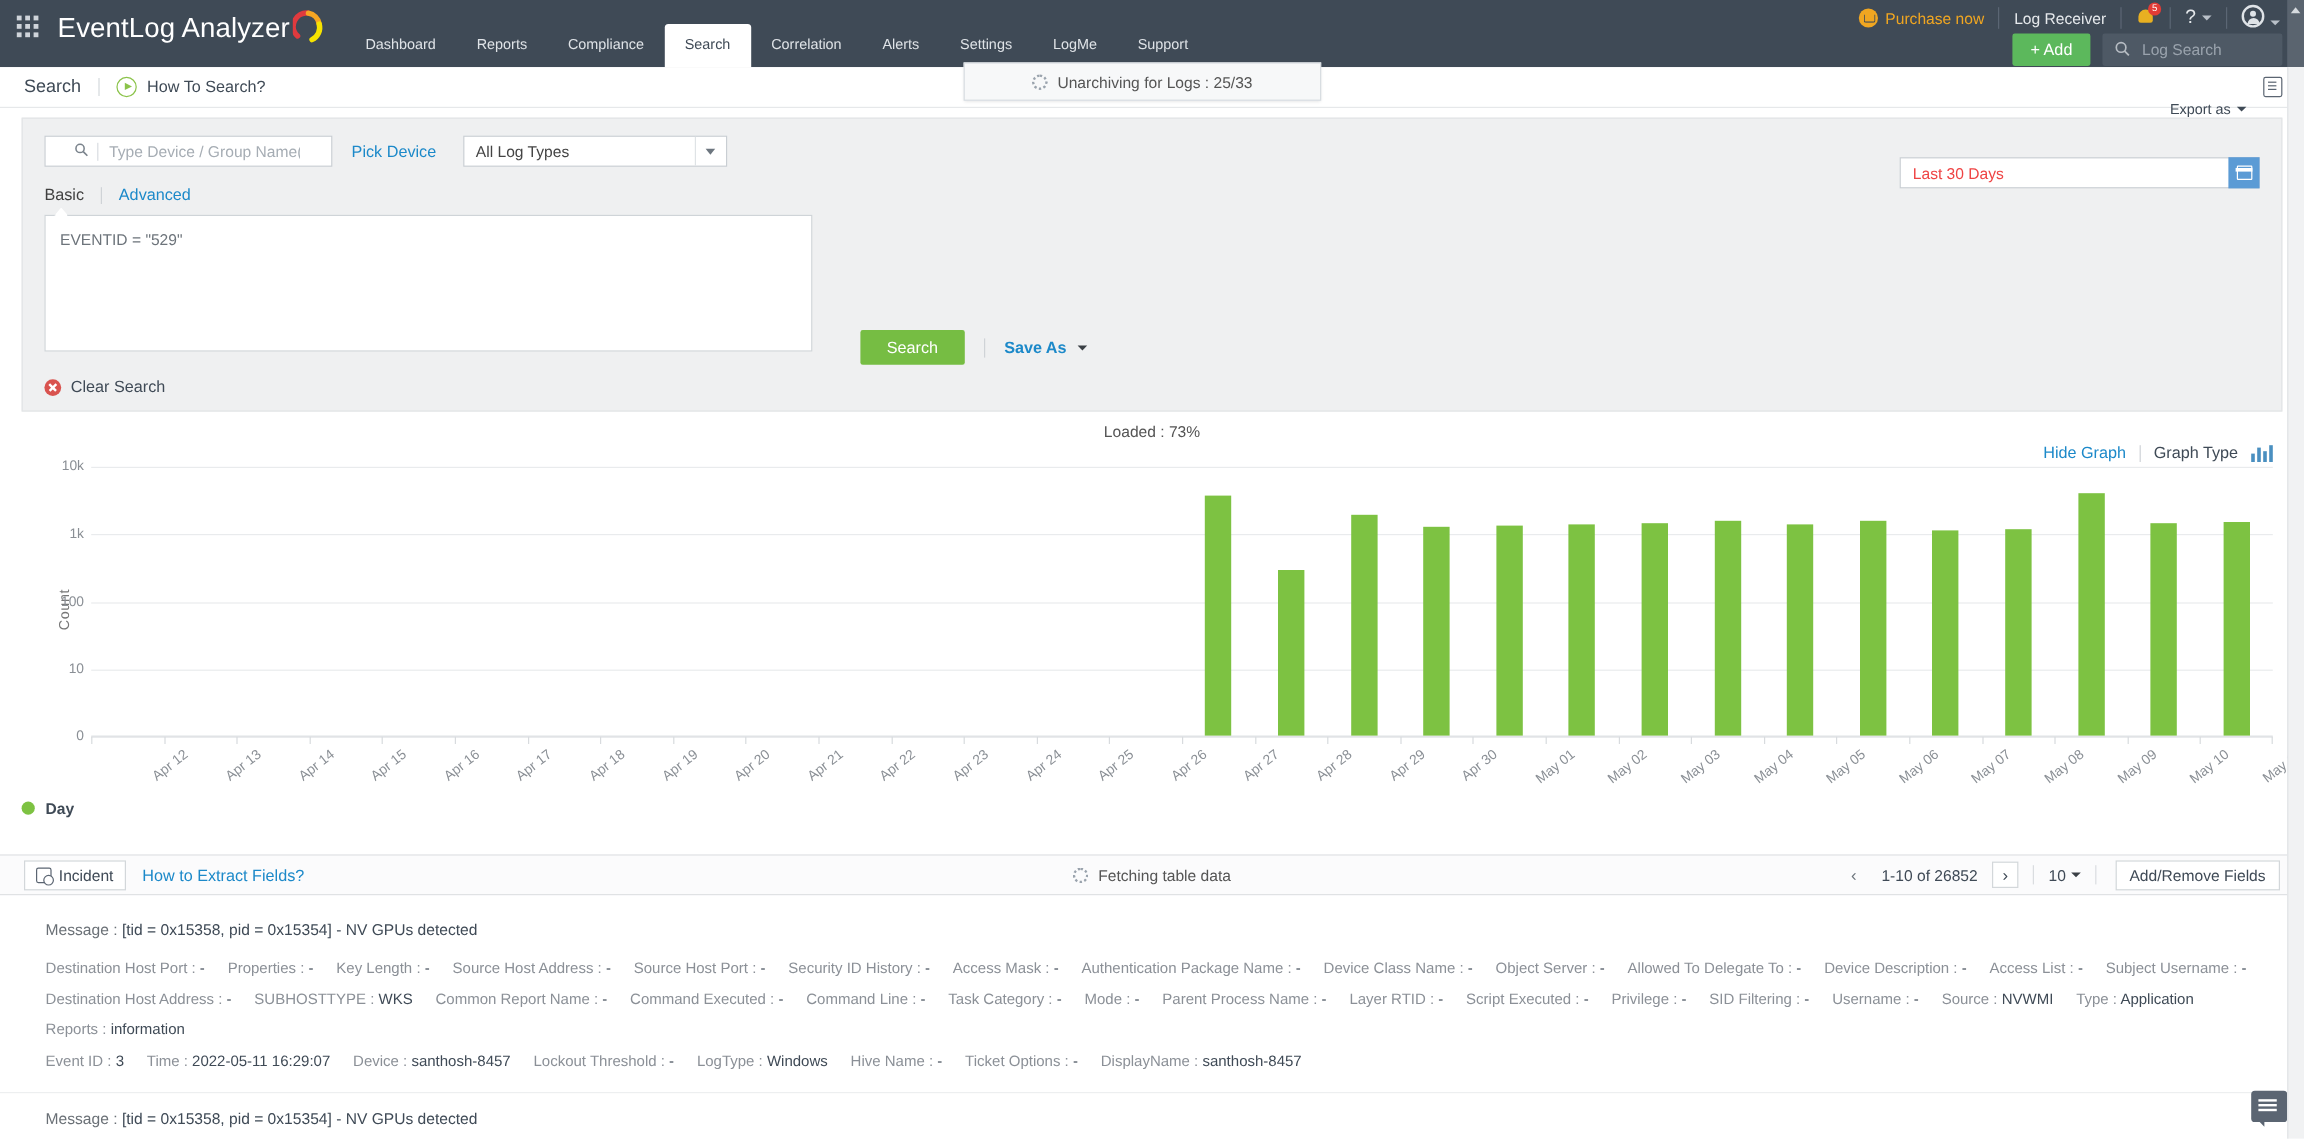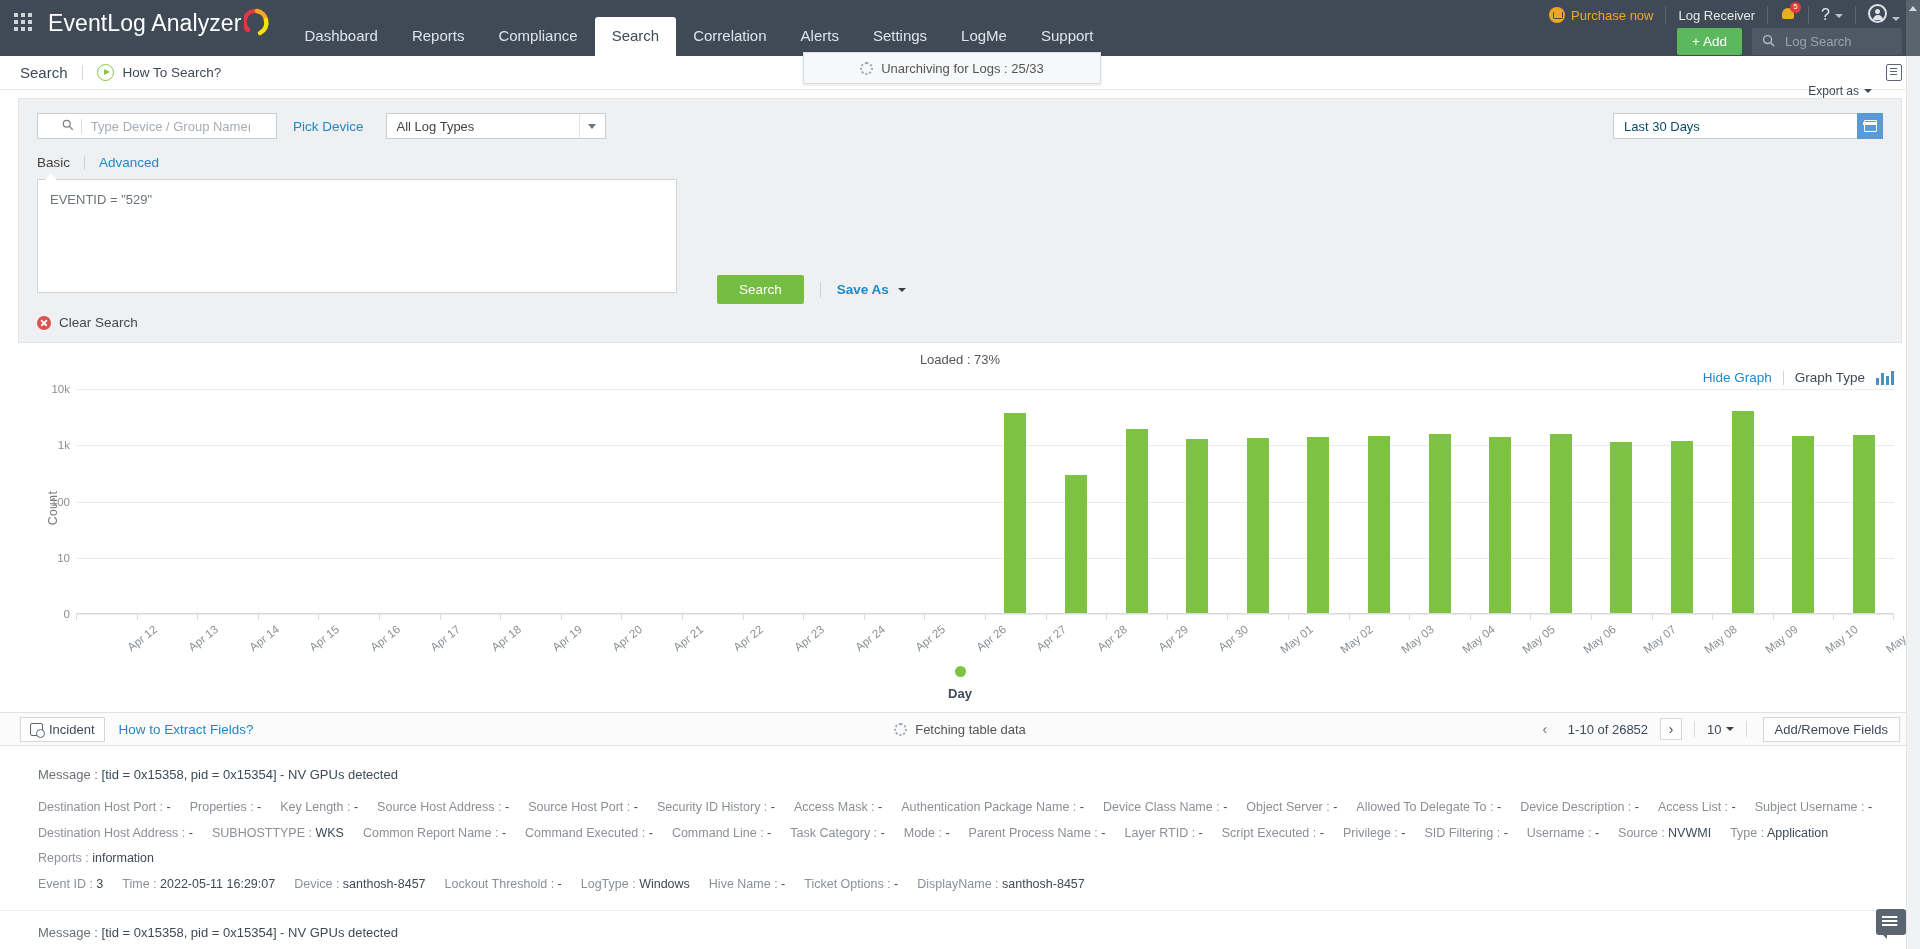--- a/index.html
+++ b/index.html
@@ -33,21 +33,21 @@
     font-family:"Liberation Sans", sans-serif;
   }
   .brand .swoosh {
     display:inline-block; width:26px; height:26px; position:relative;
     vertical-align:-5px; margin-left:2px;
   }
   .brand .swoosh svg { position:absolute; left:0; top:-2px; }
 
   .mainnav { display:flex; align-items:flex-end; height:40px; margin:16px 0 0 18px; }
   .mainnav a {
-    color:#dfe3e7; text-decoration:none; font-size:15px;
+    color:#dfe3e7; text-decoration:none; font-size:12px;
     padding:10px 17px 12px 17px; display:block; white-space:nowrap;
   }
   .mainnav a.active {
     background:#fff; color:#3f4a56; border-radius:3px 3px 0 0;
   }
 
   .top-right {
     position:absolute; right:0; top:0; width:700px; height:56px;
   }
   .tr-row1 {
@@ -197,23 +197,23 @@
   .logtypes .dd {
     position:absolute; right:0; top:0; width:26px; height:24px;
     border-left:1px solid #dfe3e6; display:flex; align-items:center; justify-content:center;
   }
   .logtypes .dd i {
     width:0;height:0;border-left:4.5px solid transparent;border-right:4.5px solid transparent;
     border-top:5px solid #6d767f; display:block;
   }
 
   .daterange {
-    position:absolute; right:18px; top:14px; width:270px; height:26px;
+    position:absolute; right:18px; top:32px; width:300px; height:26px;
     background:#fff; border:1px solid #c9ced3; display:flex; align-items:center;
-    padding:0 10px; font-size:13px; color:#0c4a6e; cursor:pointer;
+    padding:0 10px; font-size:13px; color:#ef4444; cursor:pointer;
   }
   .cal-btn {
     position:absolute; right:-1px; top:-1px; width:26px; height:26px;
     background:#5b9bd5; display:flex; align-items:center; justify-content:center;
   }
   .cal-ic {
     width:13px; height:12px; border:1.5px solid #fff; border-radius:1px;
     position:relative; display:block;
   }
   .cal-ic:before {
@@ -310,21 +310,21 @@
     position:absolute; top:0; width:1px; height:6px; background:#d8dbde;
   }
   .xtlabel {
     position:absolute; top:9px; font-size:11.5px; color:#8a8f95;
     transform:rotate(-38deg); transform-origin:right top; white-space:nowrap;
     text-align:right;
   }
   .xaxis-wrap { position:absolute; left:58px; right:8px; top:233px; height:48px; }
   .legend {
     position:absolute; left:0; right:0; top:285px;
-    display:flex; align-items:center; gap:9px;flex-direction:column;
+    display:flex; align-items:center; gap:9px;
   }
   .legend .dot { width:11px; height:11px; border-radius:50%; background:#7dc242; }
   .legend .lbl { font-size:13px; color:#3f4a56; font-weight:bold; }
 
   
   .tabletools {
     position:absolute; left:0; right:0; top:712px; height:34px;
     border-top:1px solid #e0e2e4; border-bottom:1px solid #e0e2e4;
     background:#fbfbfc; display:flex; align-items:center; padding:0 20px;
   }

